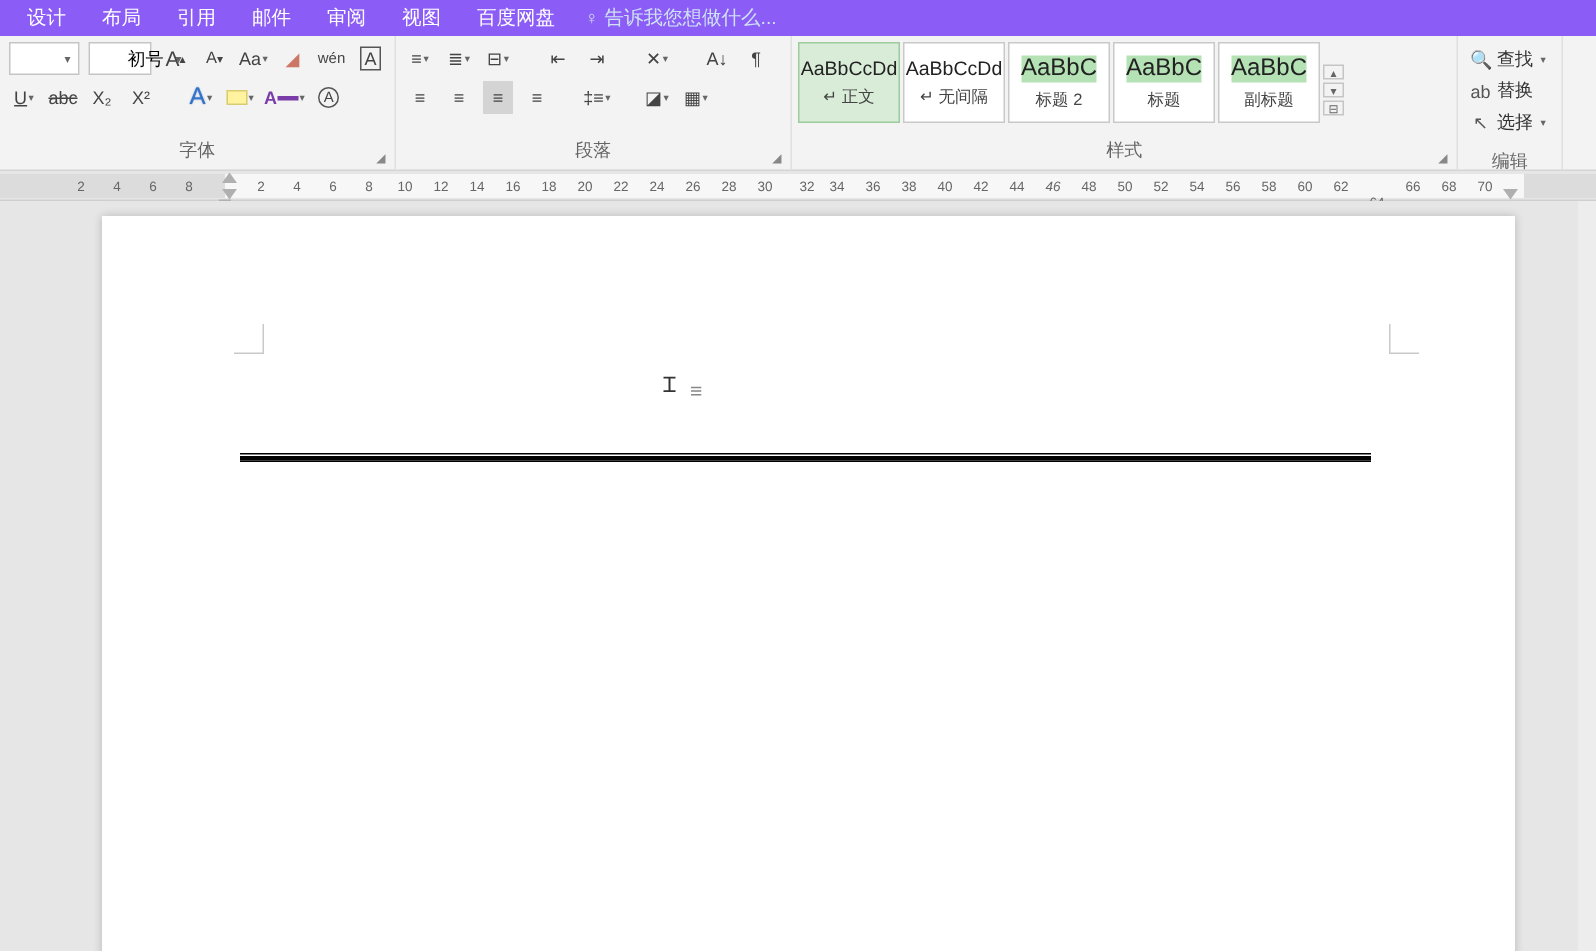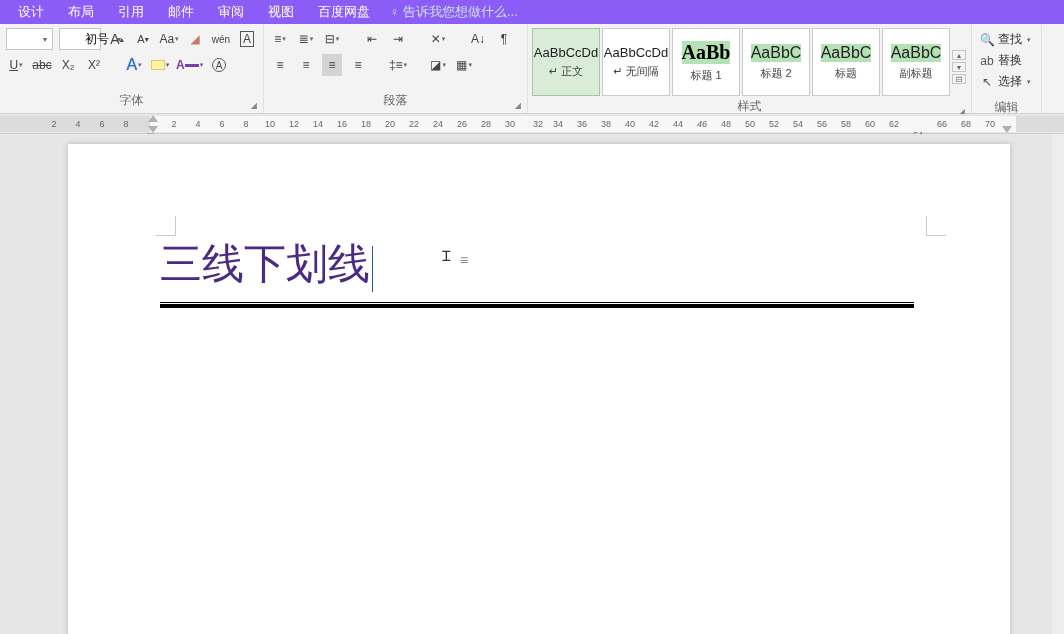--- a/index.html
+++ b/index.html
@@ -23,21 +23,21 @@
   .sel .arrow { font-size:8px; margin-left:4px; color:#666; }
 
   .font-sel { width:48px; }
   .size-sel { width:42px;padding-left:25px; }
   .blue { color:#3b78c4; }
   .purple-bar { display:inline-block; width:14px; height:3px; background:#7a3ca8; }
   .yellow-hl { display:inline-block; width:14px; height:10px; background:#fff3a0; border:1px solid #d8cc70; }
 
   
   .styles-gallery { display:flex; gap:2px; padding:4px 4px 0; }
-  .style-tile { width:68px; height:68px; border:1px solid #c9c9c9; background:#fff; display:flex; flex-direction:column; align-items:center; justify-content:center; }
+  .style-tile { width:68px; height:54px; border:1px solid #c9c9c9; background:#fff; display:flex; flex-direction:column; align-items:center; justify-content:center; }
   .style-tile.active { background:#d8ecd8; border:1px solid #9ccb9c; }
   .style-sample { font-size:13px; color:#222; }
   .style-sample.big { font-family:"SimHei"; font-size:20px; font-weight:bold; color:#000; }
   .style-sample.hl { background:#b5e2b5; }
   .style-tile.active .style-sample { background:transparent; }
   .style-name { font-size:11px; color:#444; margin-top:4px; }
   .styles-more { width:14px; display:flex; flex-direction:column; justify-content:center; gap:2px; padding-top:10px; }
   .styles-more div { height:10px; border:1px solid #c5c5c5; font-size:8px; text-align:center;color:#666;}
 
   
@@ -228,24 +228,20 @@
 
   <div class="group" style="width:444px">
     <div class="styles-gallery">
       <div class="style-tile active">
         <div class="style-sample">AaBbCcDd</div>
         <div class="style-name">↵ 正文</div>
       </div>
       <div class="style-tile">
         <div class="style-sample">AaBbCcDd</div>
         <div class="style-name">↵ 无间隔</div>
-      </div>
-      <div class="style-tile">
-        <div class="style-sample big hl">AaBb</div>
-        <div class="style-name">标题 1</div>
       </div>
       <div class="style-tile">
         <div class="style-sample hl" style="font-size:16px">AaBbC</div>
         <div class="style-name">标题 2</div>
       </div>
       <div class="style-tile">
         <div class="style-sample hl" style="font-size:16px">AaBbC</div>
         <div class="style-name">标题</div>
       </div>
       <div class="style-tile">
@@ -331,21 +327,20 @@
     <div class="indent-bot" style="left:148px"></div>
     <div class="indent-box" style="left:146px"></div>
     <div class="indent-bot" style="left:1002px"></div>
   </div>
 </div>
 
 <div class="doc-area">
   <div class="page">
     <div class="margin-mark margin-tl"></div>
     <div class="margin-mark margin-tr"></div>
-    <div class="doctext"><span>三线下划线</span><span class="cursor"></span></div>
     <div class="ibeam">Ꮖ</div>
     <div class="para-mark">≡</div>
     <div class="triple-line">
       <div class="l1"></div>
         <div class="l2"></div>
         <div class="l3"></div>
     </div>
   </div>
   <div class="vscroll"></div>
 </div>

